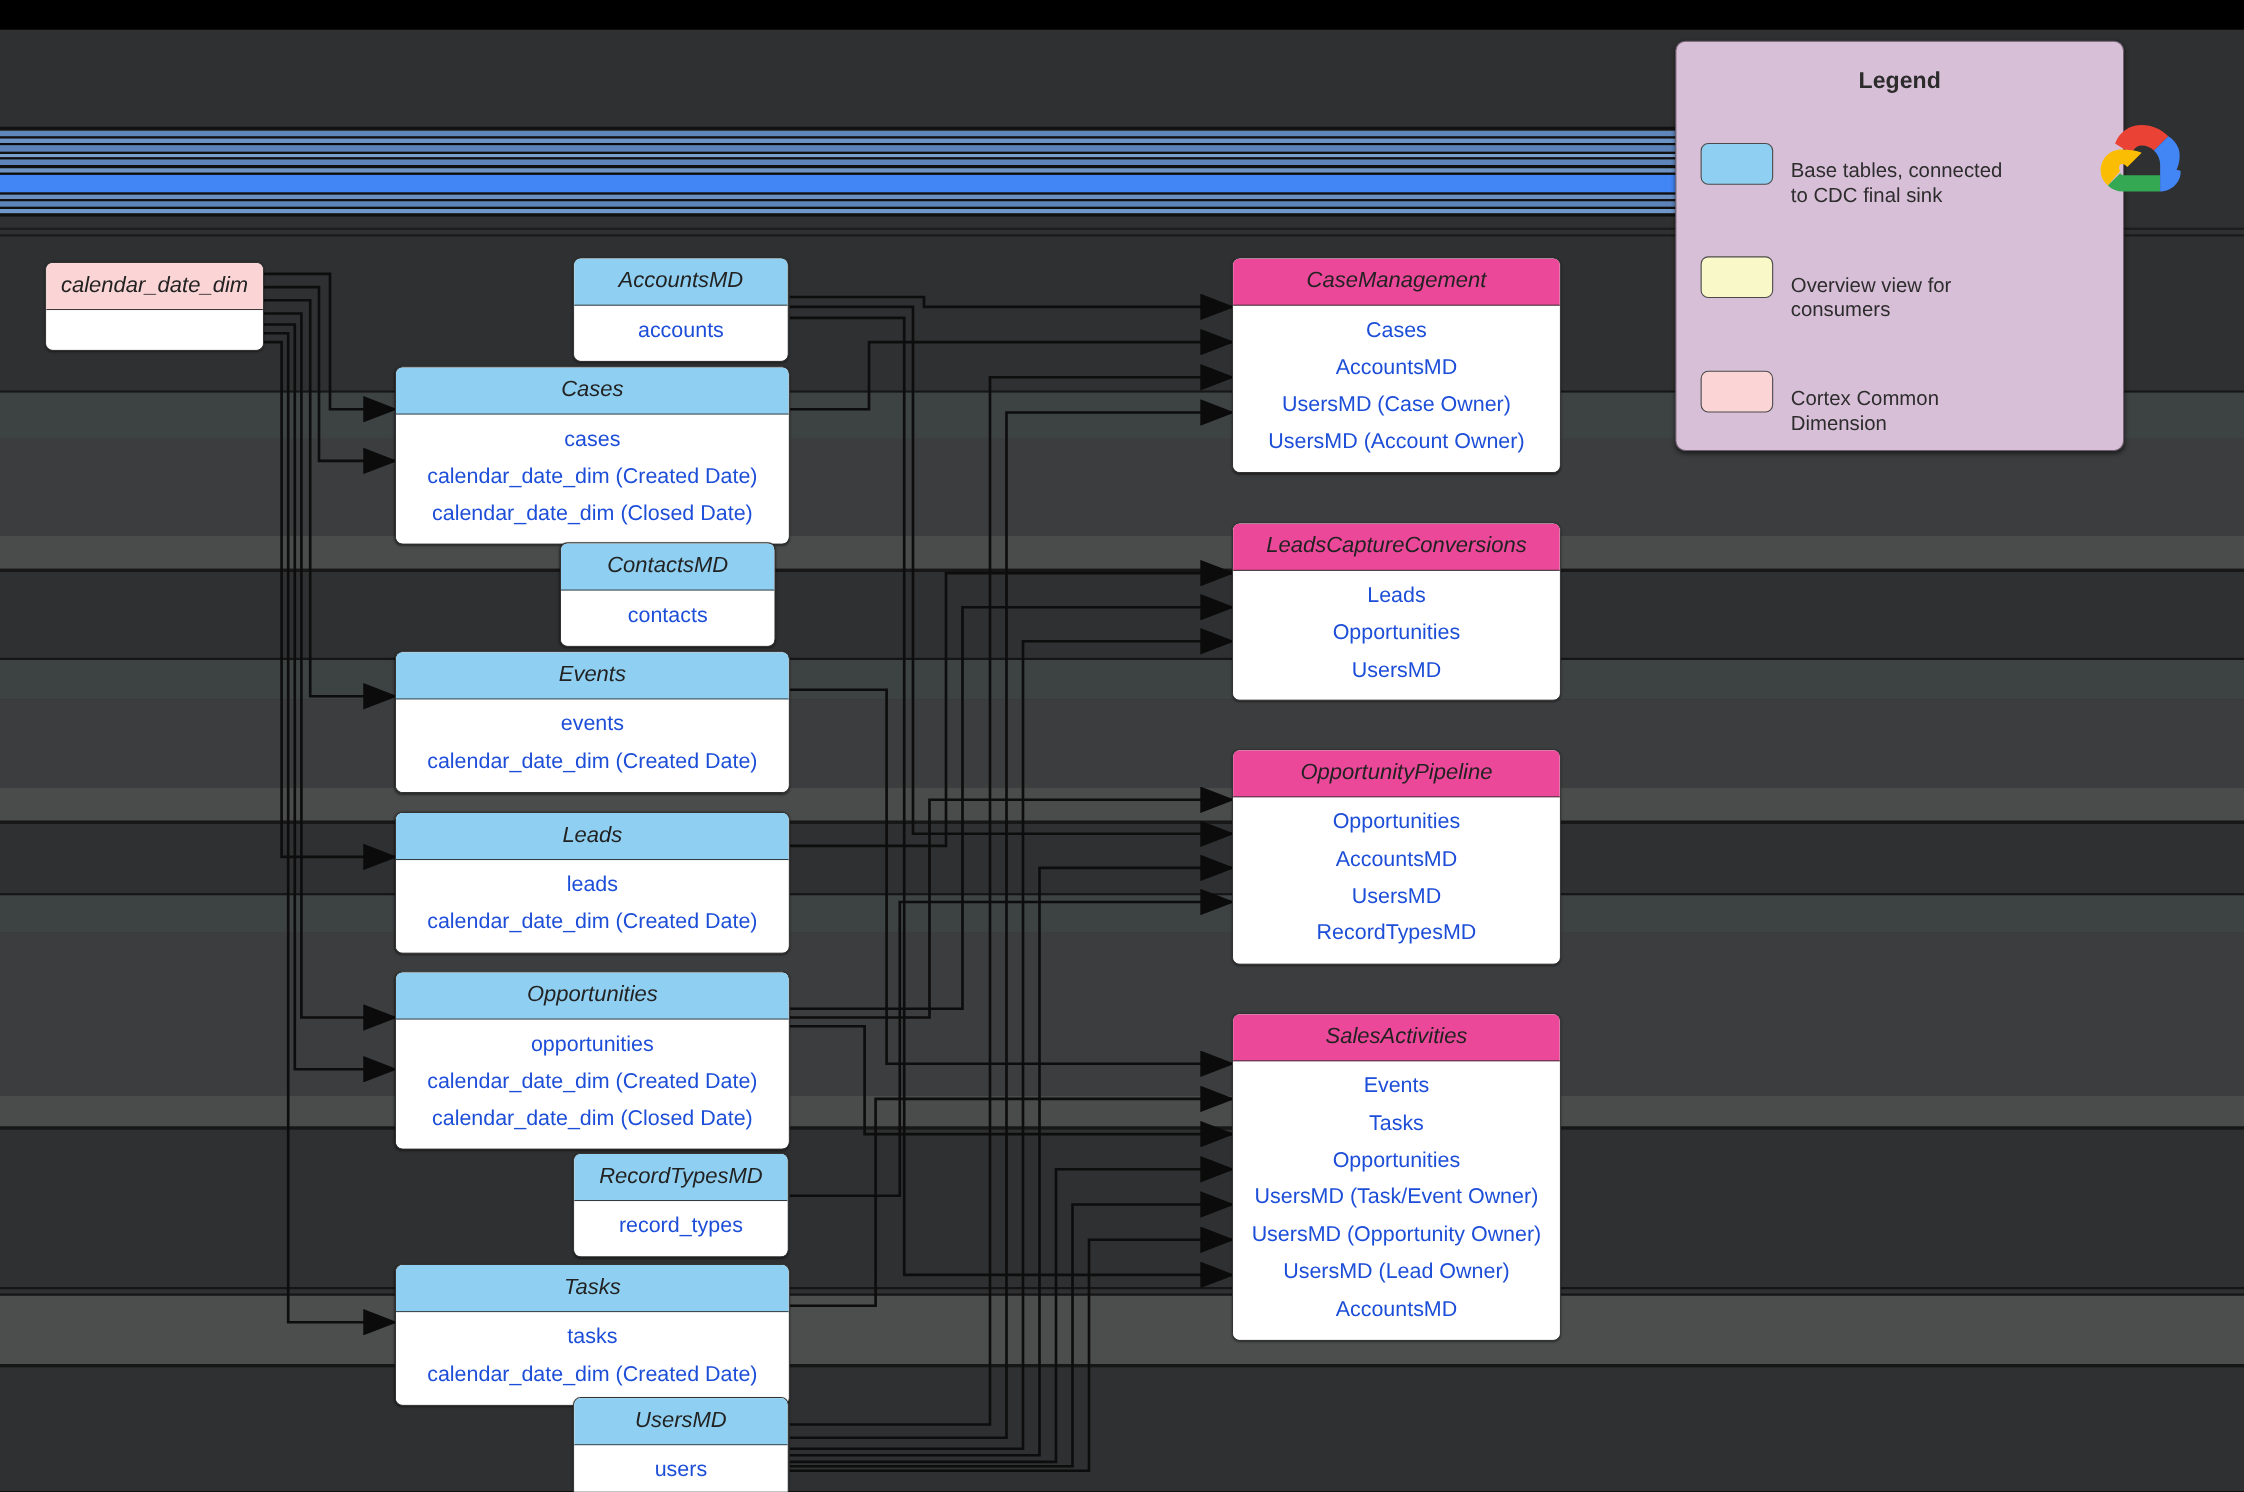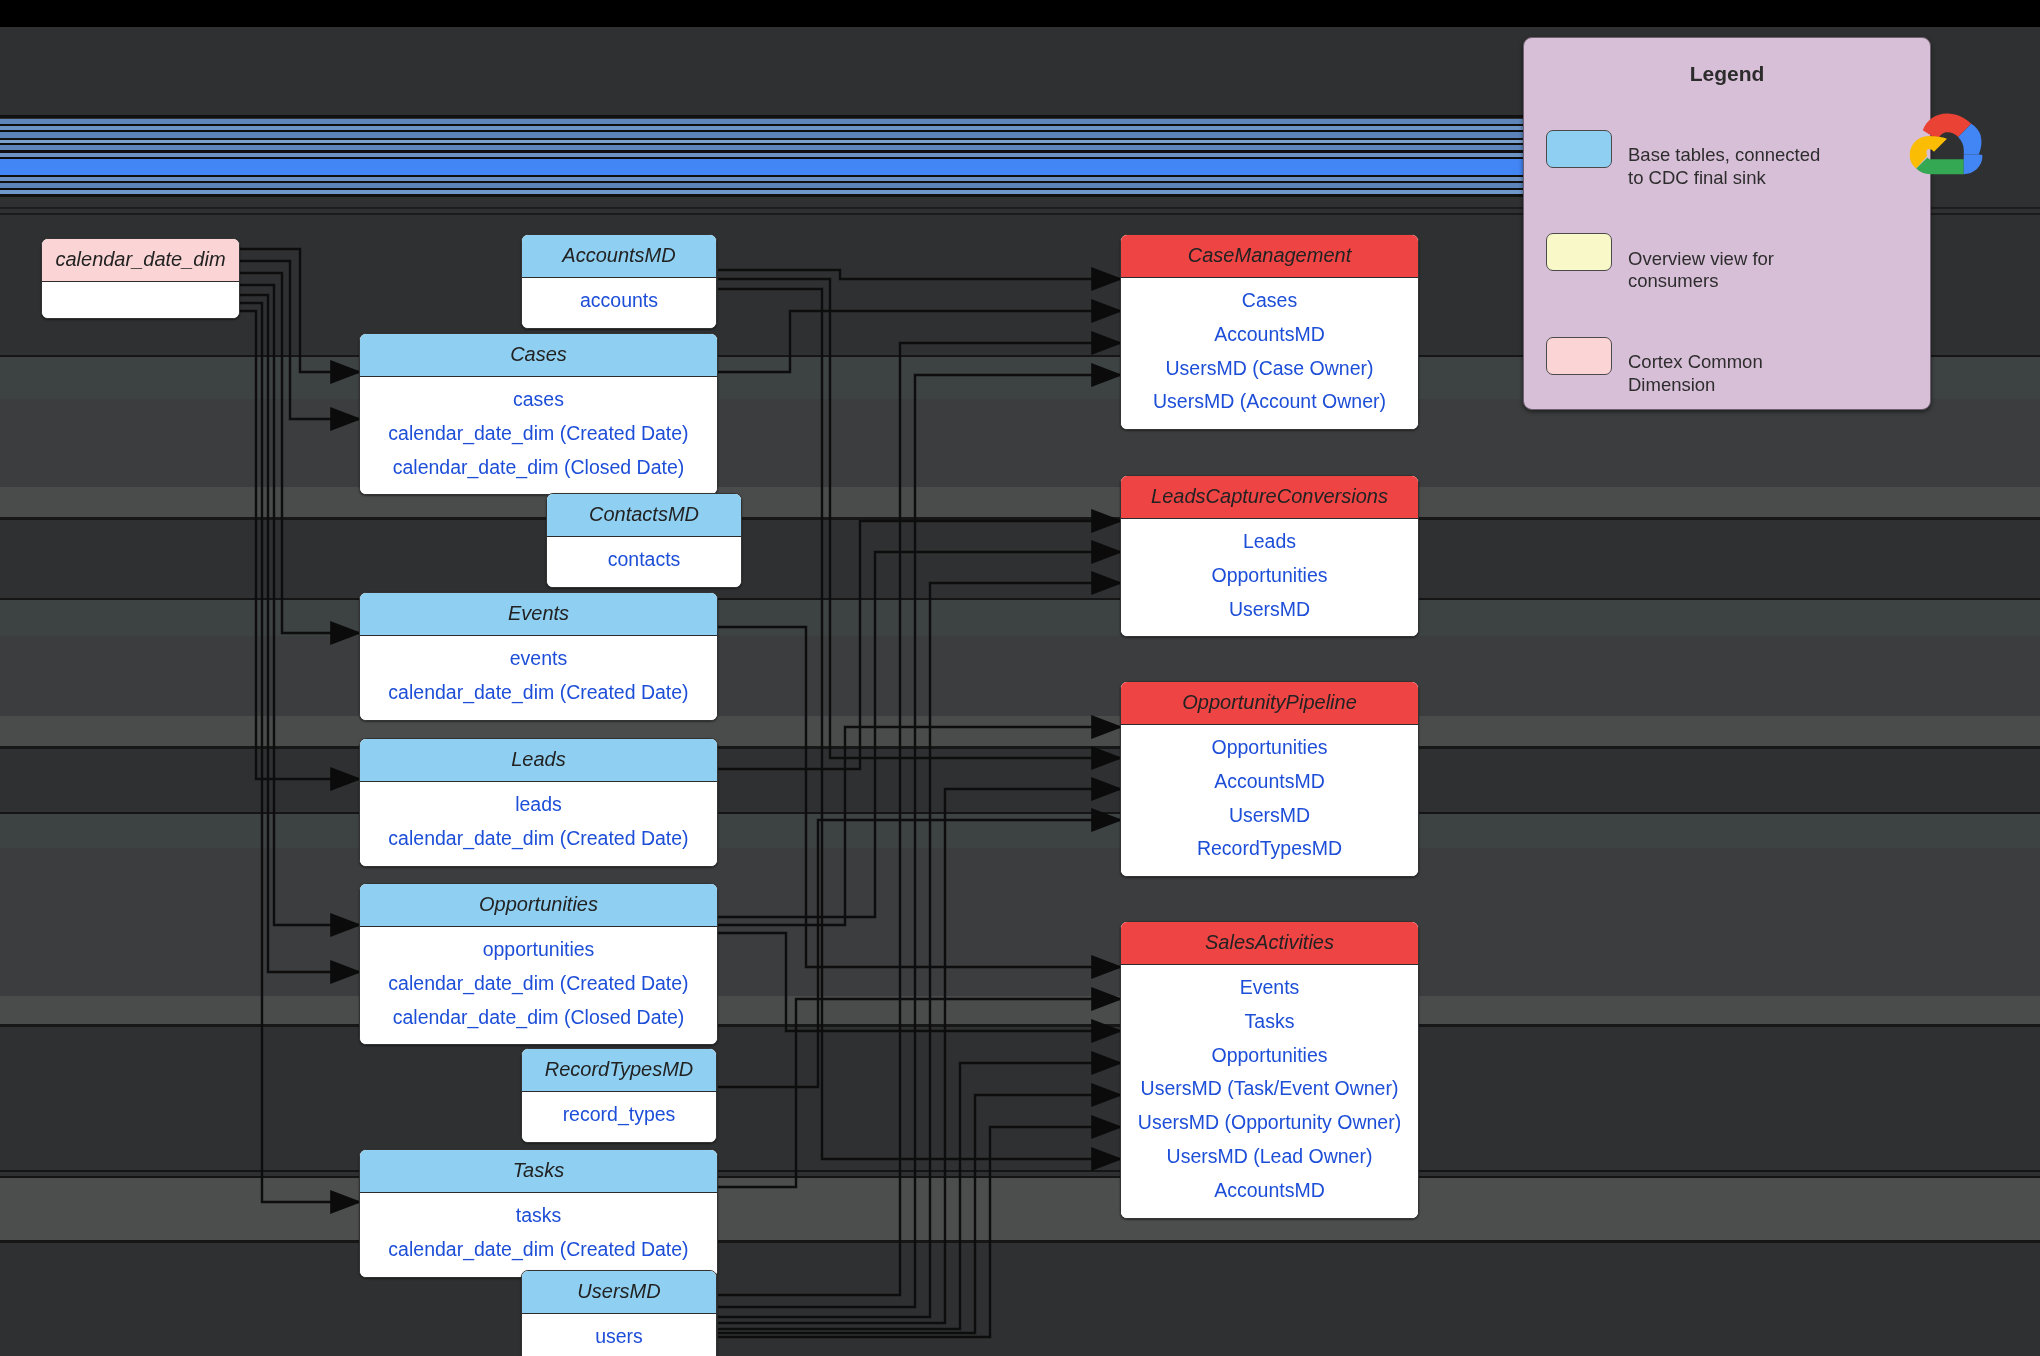--- a/index.html
+++ b/index.html
@@ -54,21 +54,21 @@
     text-align: center;
     font-size: 19.5px;
     color: #1d4ed8;
     padding: 6px 2px;
     line-height: 1.12;
     white-space: nowrap;
   }
   .node.empty .body { height: 36px; padding: 0; }
 
   .hdr.base   { background: #8fd0f2; }
-  .hdr.view   { background: #ef4444; }
+  .hdr.view   { background: #ec4899; }
   .hdr.dim    { background: #fbd5d5; }
 
   
   #legend {
     position: absolute;
     left: 1523px; top: 37px;
     width: 408px; height: 373px;
     background: #d8bfd8;
     border: 1px solid #6f5f70;
     border-radius: 9px;
@@ -208,21 +208,21 @@
         </div>
       </div>
       <div class="node" style="left: 359px; top: 333px; width: 359px;">
         <div class="hdr base">Cases</div>
         <div class="body">
           <div class="row">cases</div>
           <div class="row">calendar_date_dim (Created Date)</div>
           <div class="row">calendar_date_dim (Closed Date)</div>
         </div>
       </div>
-      <div class="node" style="left: 546px; top: 493px; width: 196px;">
+      <div class="node" style="left: 509px; top: 493px; width: 196px;">
         <div class="hdr base">ContactsMD</div>
         <div class="body">
           <div class="row">contacts</div>
         </div>
       </div>
       <div class="node" style="left: 359px; top: 592px; width: 359px;">
         <div class="hdr base">Events</div>
         <div class="body">
           <div class="row">events</div>
           <div class="row">calendar_date_dim (Created Date)</div>

